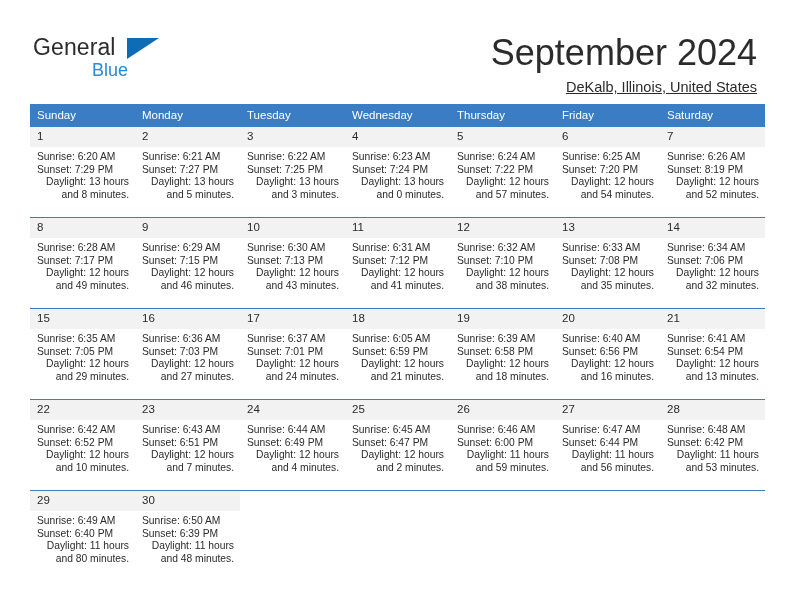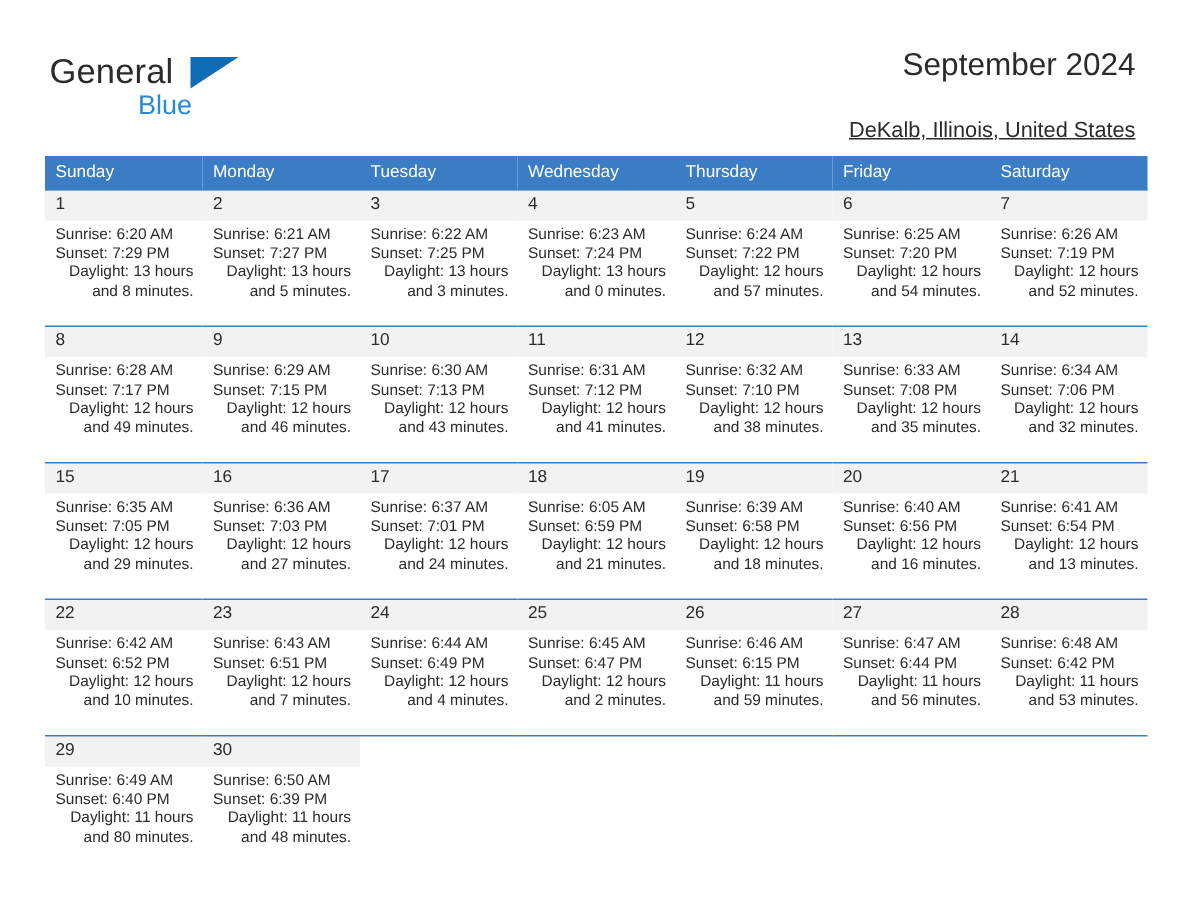--- a/index.html
+++ b/index.html
@@ -64,21 +64,21 @@
     top: 25px;
     font-size: 18px;
     color: #2a8ad4;
     font-weight: 400;
   }
 
   .title {
     position: absolute;
     right: 35px;
     top: 32px;
-    font-size: 21px;
+    font-size: 36px;
     color: #2b2b2b;
     text-align: right;
     white-space: nowrap;
   }
   .subtitle {
     position: absolute;
     right: 35px;
     top: 79px;
     font-size: 14.5px;
     color: #2b2b2b;
@@ -240,21 +240,21 @@
                 <div>Sunset: 7:20 PM</div>
                 <div class="wrap">Daylight: 12 hours and 54 minutes.</div>
               </div>
             </div>
           </td>
           <td>
             <div class="cell-inner">
               <div class="daynum">7</div>
               <div class="details">
                 <div>Sunrise: 6:26 AM</div>
-                <div>Sunset: 7:19 PM</div>
+                <div>Sunset: 8:19 PM</div>
                 <div class="wrap">Daylight: 12 hours and 52 minutes.</div>
               </div>
             </div>
           </td>
         </tr>
         <tr>
           <td>
             <div class="cell-inner">
               <div class="daynum">8</div>
               <div class="details">
@@ -436,21 +436,21 @@
                 <div>Sunset: 6:47 PM</div>
                 <div class="wrap">Daylight: 12 hours and 2 minutes.</div>
               </div>
             </div>
           </td>
           <td>
             <div class="cell-inner">
               <div class="daynum">26</div>
               <div class="details">
                 <div>Sunrise: 6:46 AM</div>
-                <div>Sunset: 6:15 PM</div>
+                <div>Sunset: 6:00 PM</div>
                 <div class="wrap">Daylight: 11 hours and 59 minutes.</div>
               </div>
             </div>
           </td>
           <td>
             <div class="cell-inner">
               <div class="daynum">27</div>
               <div class="details">
                 <div>Sunrise: 6:47 AM</div>
                 <div>Sunset: 6:44 PM</div>

